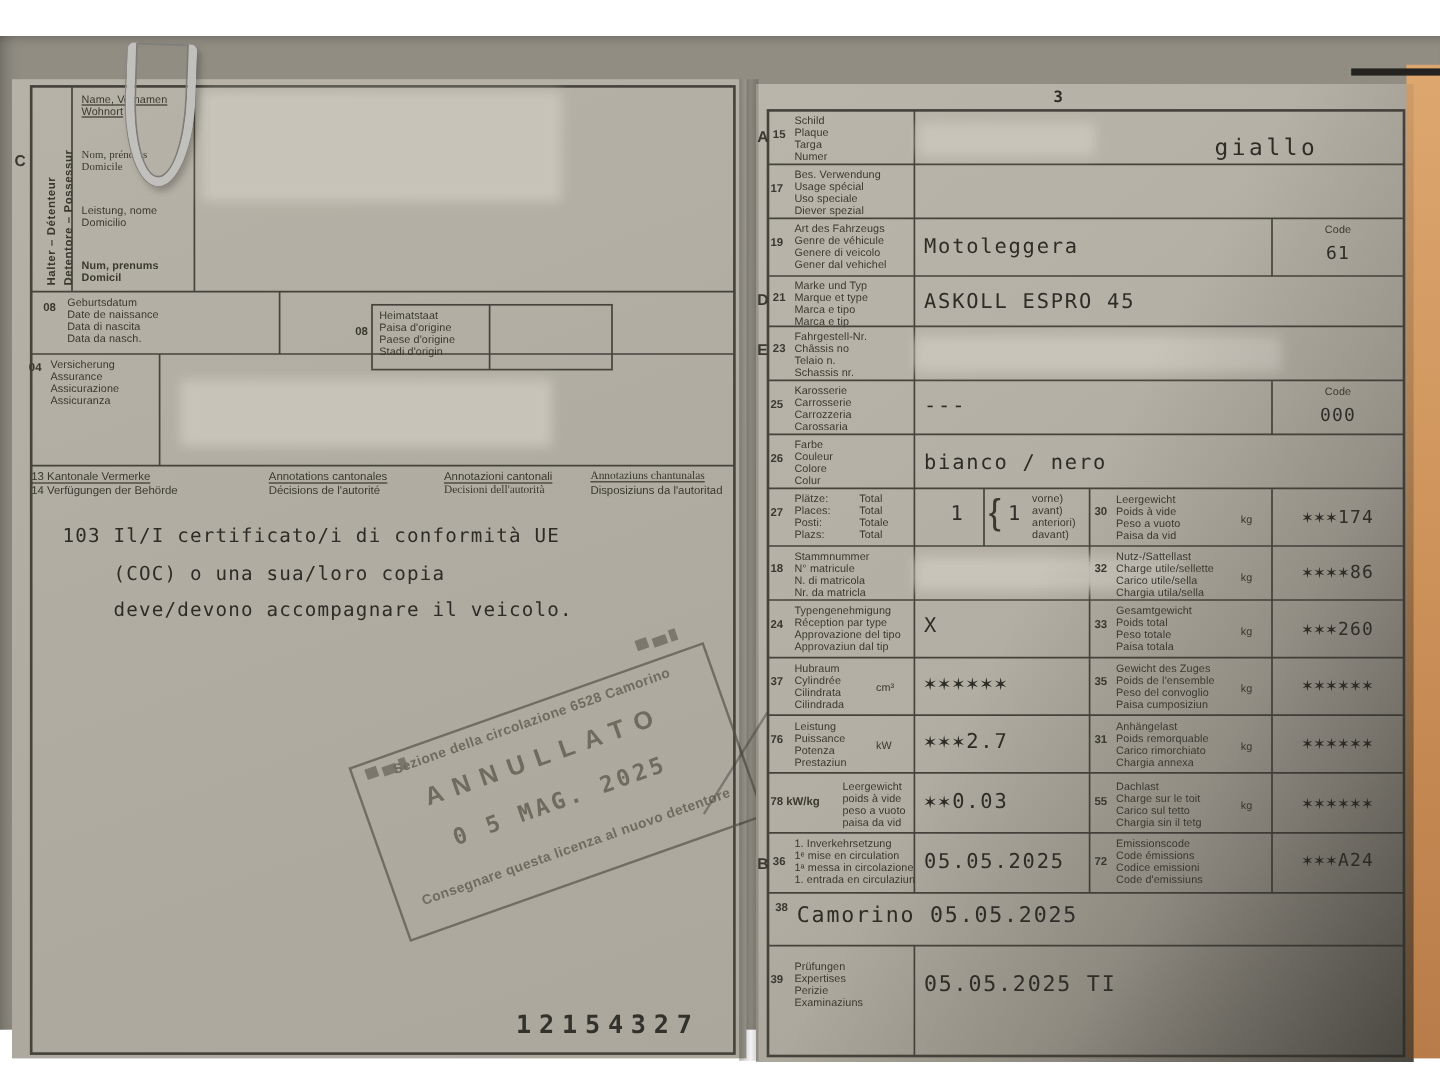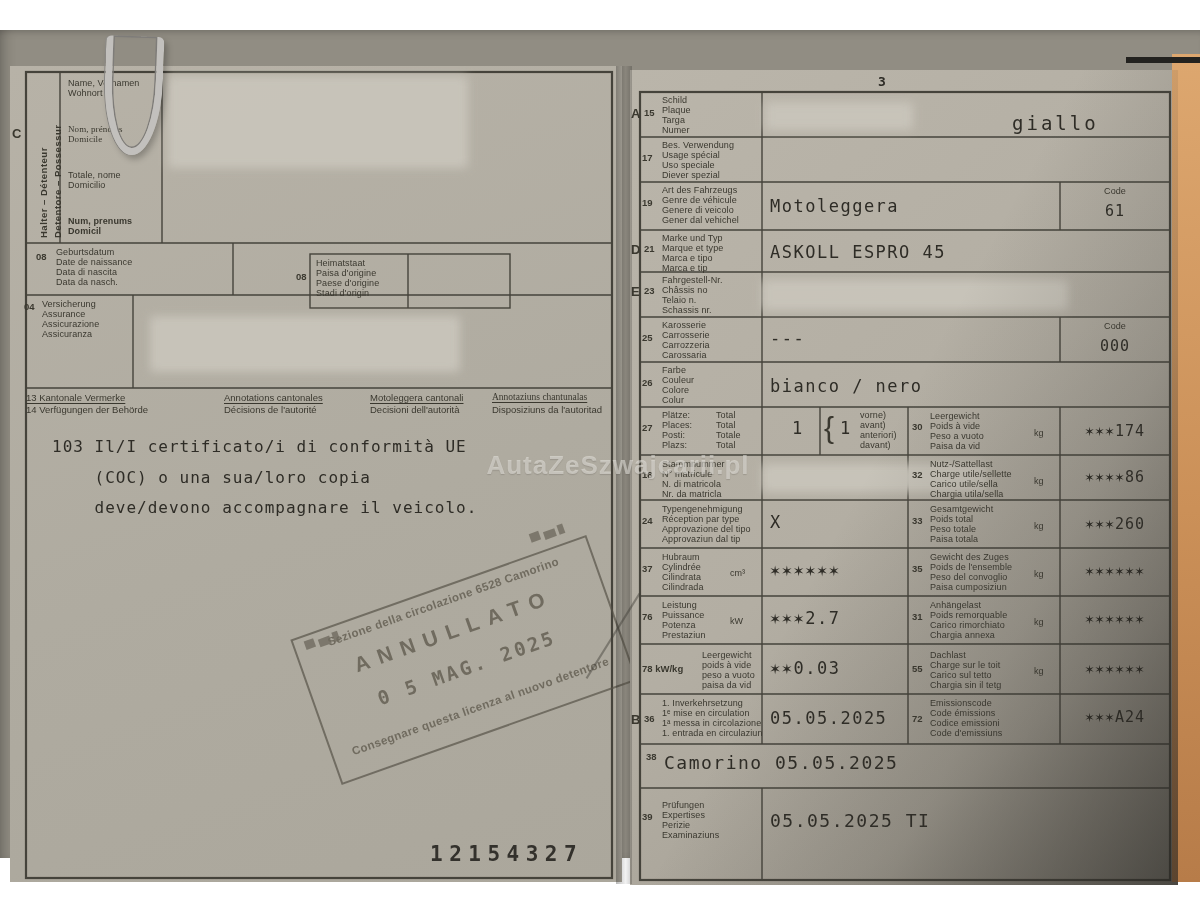--- a/index.html
+++ b/index.html
@@ -78,25 +78,25 @@
           <path d="M223 177 V229"></path>
         <rect x="300" y="188" width="200" height="54"></rect>
           <path d="M398 188 V242"></path>
       </g>
     </svg>
 
     <div class="mletter" style="left:2px;top:60px;">C</div>
     <div class="spine" style="left:28px;top:172px;">Halter   –   Détenteur</div>
     <div class="spine" style="left:42px;top:172px;">Detentore   –   Possessur</div>
 
-    <div class="lbl" style="left:58px;top:12px;">Name, Vornamen
+    <div class="lbl" style="left:58px;top:12px;text-decoration:underline;">Name, Vornamen
 Wohnort</div>
     <div class="lbl" style="left:58px;top:58px;font-family:Liberation Serif, serif;">Nom, prénoms
 Domicile</div>
-    <div class="lbl" style="left:58px;top:104px;">Totale, nome
+    <div class="lbl" style="left:58px;top:104px;">Leistung, nome
 Domicilio</div>
     <div class="lbl" style="left:58px;top:150px;font-weight:bold;">Num, prenums
 Domicil</div>
     <div class="redact" style="left:158px;top:10px;width:300px;height:92px;"></div>
 
     <div class="num" style="left:26px;top:186px;">08</div>
     <div class="lbl" style="left:46px;top:181px;">Geburtsdatum
 Date de naissance
 Data di nascita
 Data da nasch.</div>
@@ -110,22 +110,22 @@
     <div class="lbl" style="left:32px;top:233px;">Versicherung
 Assurance
 Assicurazione
 Assicuranza</div>
     <div class="redact" style="left:140px;top:250px;width:310px;height:56px;"></div>
 
     <div class="hdr ul" style="left:16px;top:326px;">13  Kantonale Vermerke</div>
     <div class="hdr" style="left:16px;top:338px;">14  Verfügungen der Behörde</div>
     <div class="hdr ul" style="left:214px;top:326px;">Annotations cantonales</div>
     <div class="hdr" style="left:214px;top:338px;">Décisions de l'autorité</div>
-    <div class="hdr ul" style="left:360px;top:326px;">Motoleggera cantonali</div>
-    <div class="hdr" style="left:360px;top:338px;">Decisioni dell'autorità</div>
+    <div class="hdr ul" style="left:360px;top:326px;">Annotazioni cantonali</div>
+    <div class="hdr" style="left:360px;top:338px;font-family:Liberation Serif, serif;">Decisioni dell'autorità</div>
     <div class="hdr ul" style="left:482px;top:326px;font-family:Liberation Serif, serif;">Annotaziuns chantunalas</div>
     <div class="hdr" style="left:482px;top:338px;">Disposiziuns da l'autoritad</div>
 
     <div class="note" style="left:42px;top:366px;">103 Il/I certificato/i di conformità UE
     (COC) o una sua/loro copia
     deve/devono accompagnare il veicolo.</div>
 
     <div id="stamp">
       <div class="emblem" style="left:10px;top:4px;width:40px;height:14px;"></div>
       <div class="emblem" style="left:258px;top:-22px;width:40px;height:14px;"></div>
@@ -344,17 +344,16 @@
     <div class="lbl" style="left:32px;top:730px;">Prüfungen
 Expertises
 Perizie
 Examinaziuns</div>
     <div class="lval mono" style="left:140px;top:740px;font-size:18px;">05.05.2025 TI</div>
 
     <div id="rp-shadow"></div>
   </div>
 
   <div id="pen-mark"></div>
-  <div id="watermark">AutaZeSzwajcarii.pl</div>
   <div id="clip">
       <div class="wire"></div>
     </div>
 </div>
 
 </body></html>

